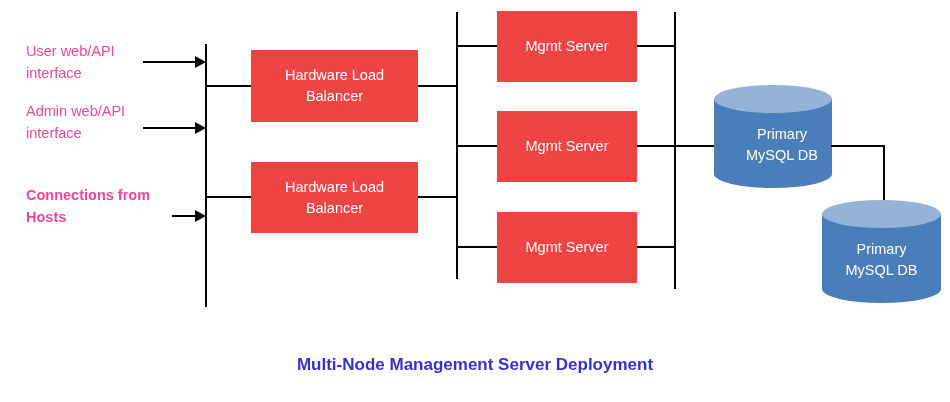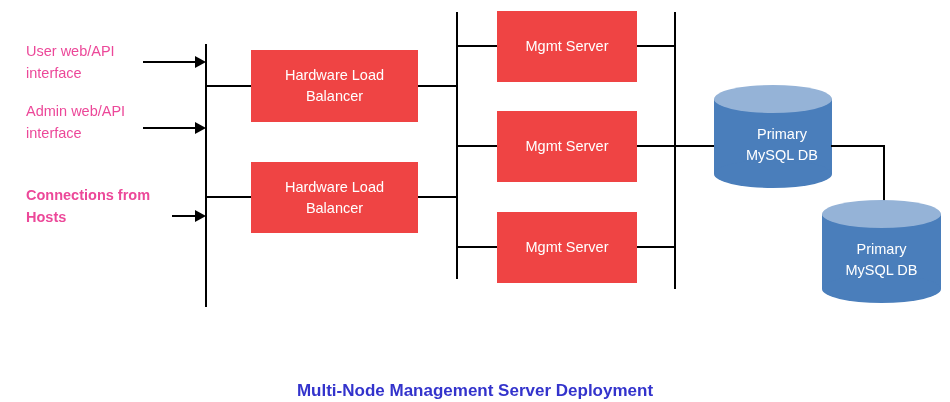--- a/index.html
+++ b/index.html
@@ -174,15 +174,15 @@
   <div class="line vline" style="left:883px; top:145px; height:67px;"></div>
 
   <div class="cylinder" style="left:822px; top:200px; width:119px; height:103px;">
     <div class="cyl-body" style="top:14px; bottom:14px;"></div>
     <div class="cyl-bottom" style="height:28px;"></div>
     <div class="cyl-top" style="height:28px;"></div>
     <div class="cyl-label" style="top:39px;">Primary
 MySQL DB</div>
   </div>
 
-  <div id="diagram-title" style="top:355px;margin-top:26px;">Multi-Node Management Server Deployment</div>
+  <div id="diagram-title" style="top:355px;">Multi-Node Management Server Deployment</div>
 
 </div>
 
 </body></html>

